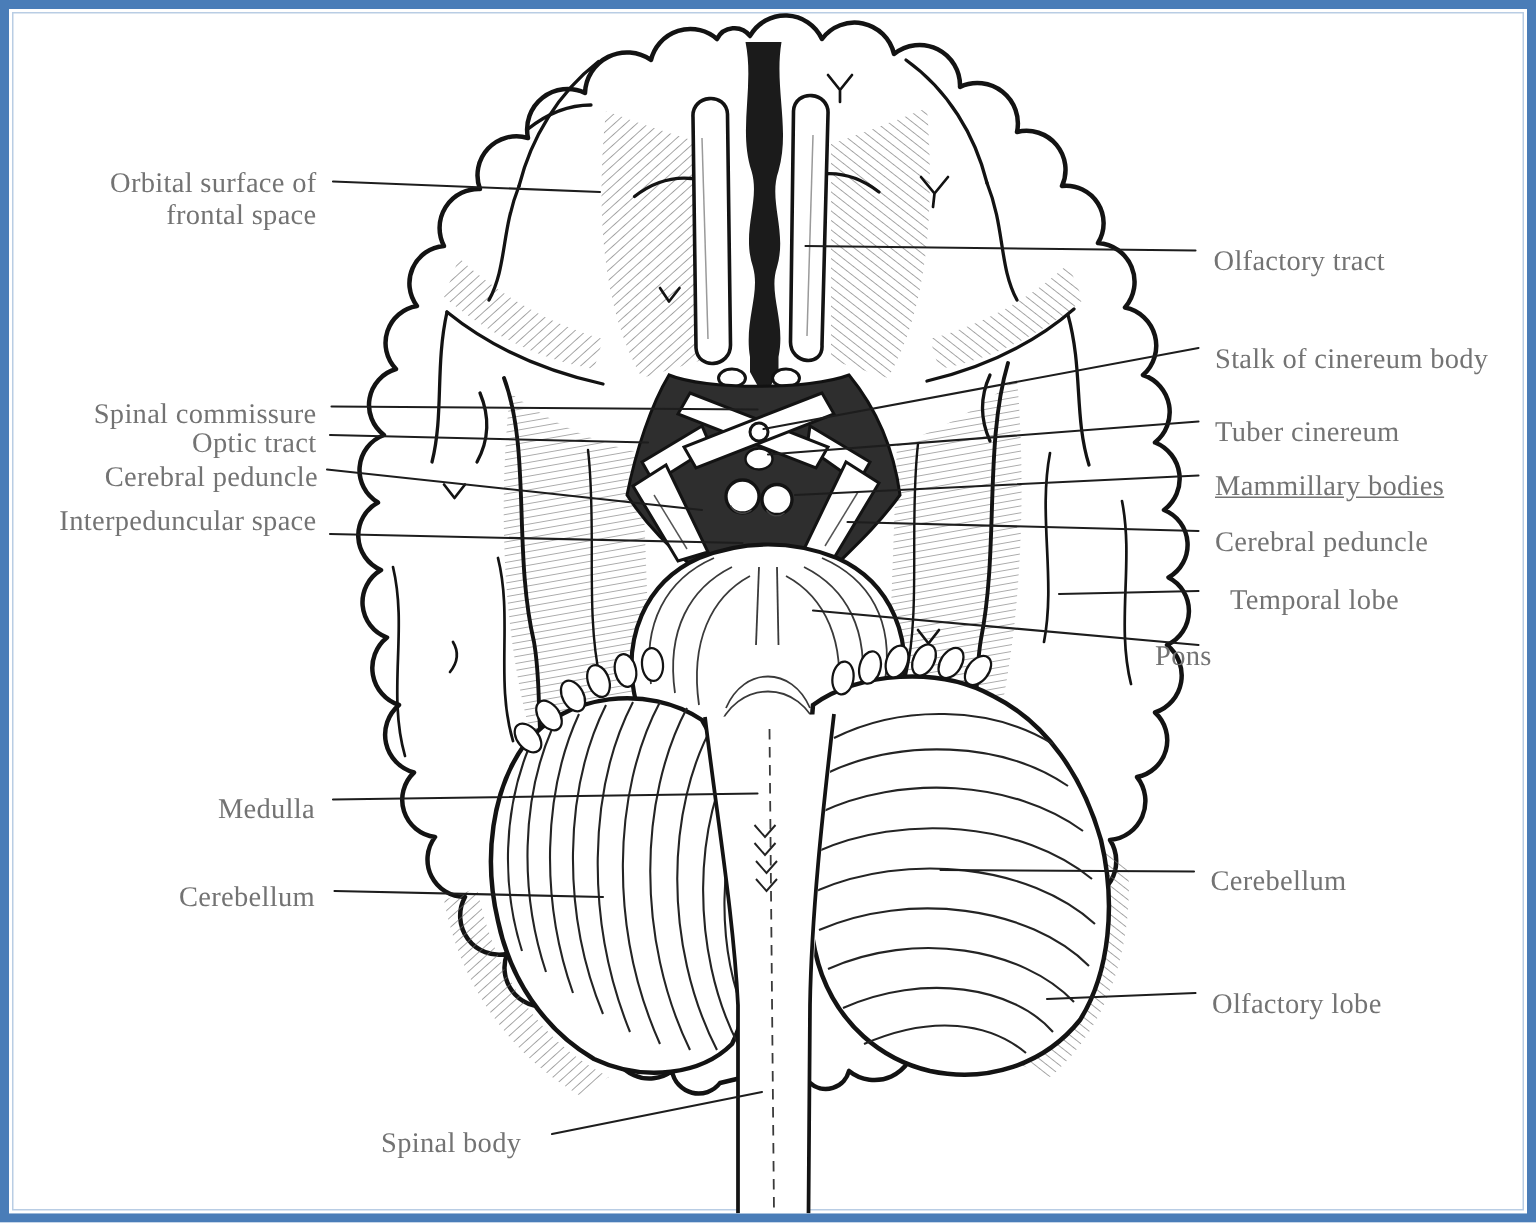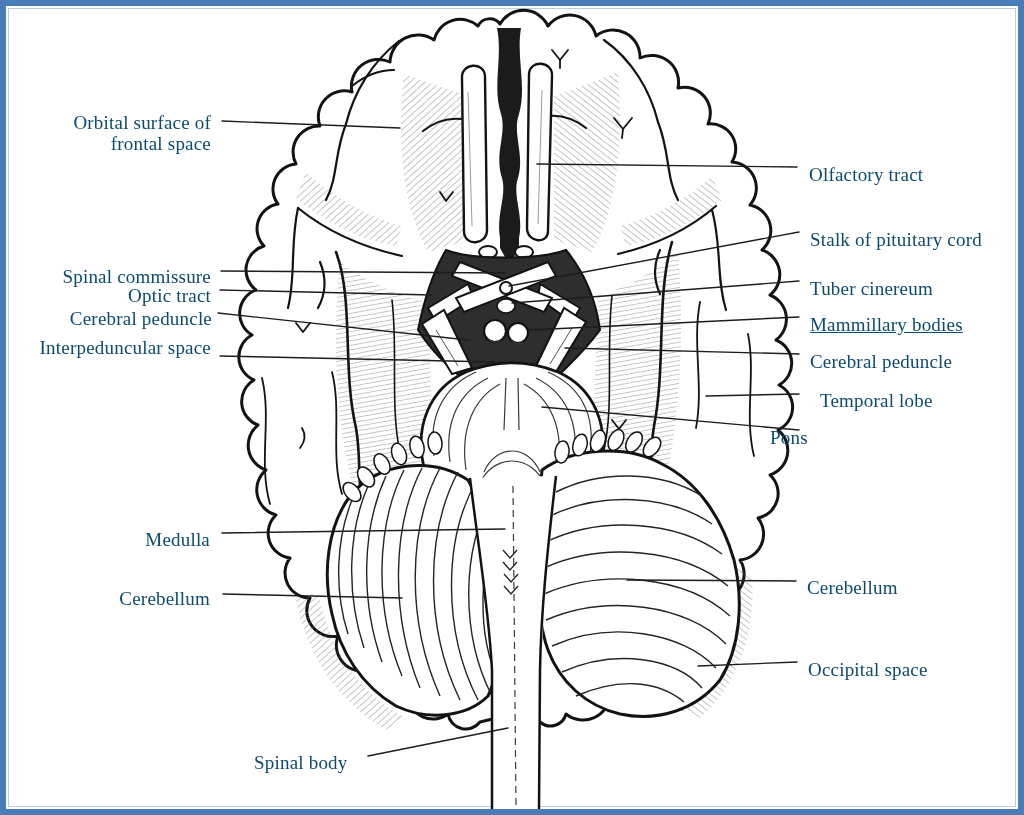--- a/index.html
+++ b/index.html
@@ -10,21 +10,21 @@
     background:#ffffff;
     border:6px solid #4a7db8;
     box-shadow:inset 0 0 0 2px #ffffff, inset 0 0 0 3px #b9cde4;
     overflow:hidden;
     font-family:"Liberation Serif","DejaVu Serif",serif;
   }
   .art{position:absolute;left:0;top:0;width:1012px;height:803px;}
   .lbl{
     position:absolute;
     font-size:19px;line-height:21px;
-    color:#0c4a6e;
+    color:#737373;
     letter-spacing:.2px;
     white-space:nowrap;
     user-select:none;
   }
   .lbl.right-col{text-align:center;}
   .lbl.left-col{text-align:right;}
   .lbl span{display:block;}
 </style>
 </head>
 <body>
@@ -244,22 +244,22 @@
   </div>
   <div class="lbl left-col" style="right:807px;top:260px;">Spinal commissure</div>
   <div class="lbl left-col" style="right:807px;top:279px;">Optic tract</div>
   <div class="lbl left-col" style="right:806px;top:302px;">Cerebral peduncle</div>
   <div class="lbl left-col" style="right:807px;top:331px;">Interpeduncular space</div>
   <div class="lbl left-col" style="right:808px;top:523px;">Medulla</div>
   <div class="lbl left-col" style="right:808px;top:582px;">Cerebellum</div>
   <div class="lbl left-col" style="left:248px;top:746px;">Spinal body</div>
 
   <div class="lbl right-col" style="left:803px;top:158px;">Olfactory tract</div>
-  <div class="lbl right-col" style="left:804px;top:223px;">Stalk of pituitary cord</div>
+  <div class="lbl right-col" style="left:804px;top:223px;">Stalk of cinereum body</div>
   <div class="lbl right-col" style="left:804px;top:272px;">Tuber cinereum</div>
   <div class="lbl right-col" style="left:804px;top:308px;text-decoration:underline;">Mammillary bodies</div>
   <div class="lbl right-col" style="left:804px;top:345px;">Cerebral peduncle</div>
   <div class="lbl right-col" style="left:804px;top:384px;margin-left:10px;">Temporal lobe</div>
   <div class="lbl right-col" style="left:764px;top:421px;">Pons</div>
   <div class="lbl right-col" style="left:801px;top:571px;">Cerebellum</div>
-  <div class="lbl right-col" style="left:802px;top:653px;">Occipital space</div>
+  <div class="lbl right-col" style="left:802px;top:653px;">Olfactory lobe</div>
 
 </div>
 
 </body></html>

